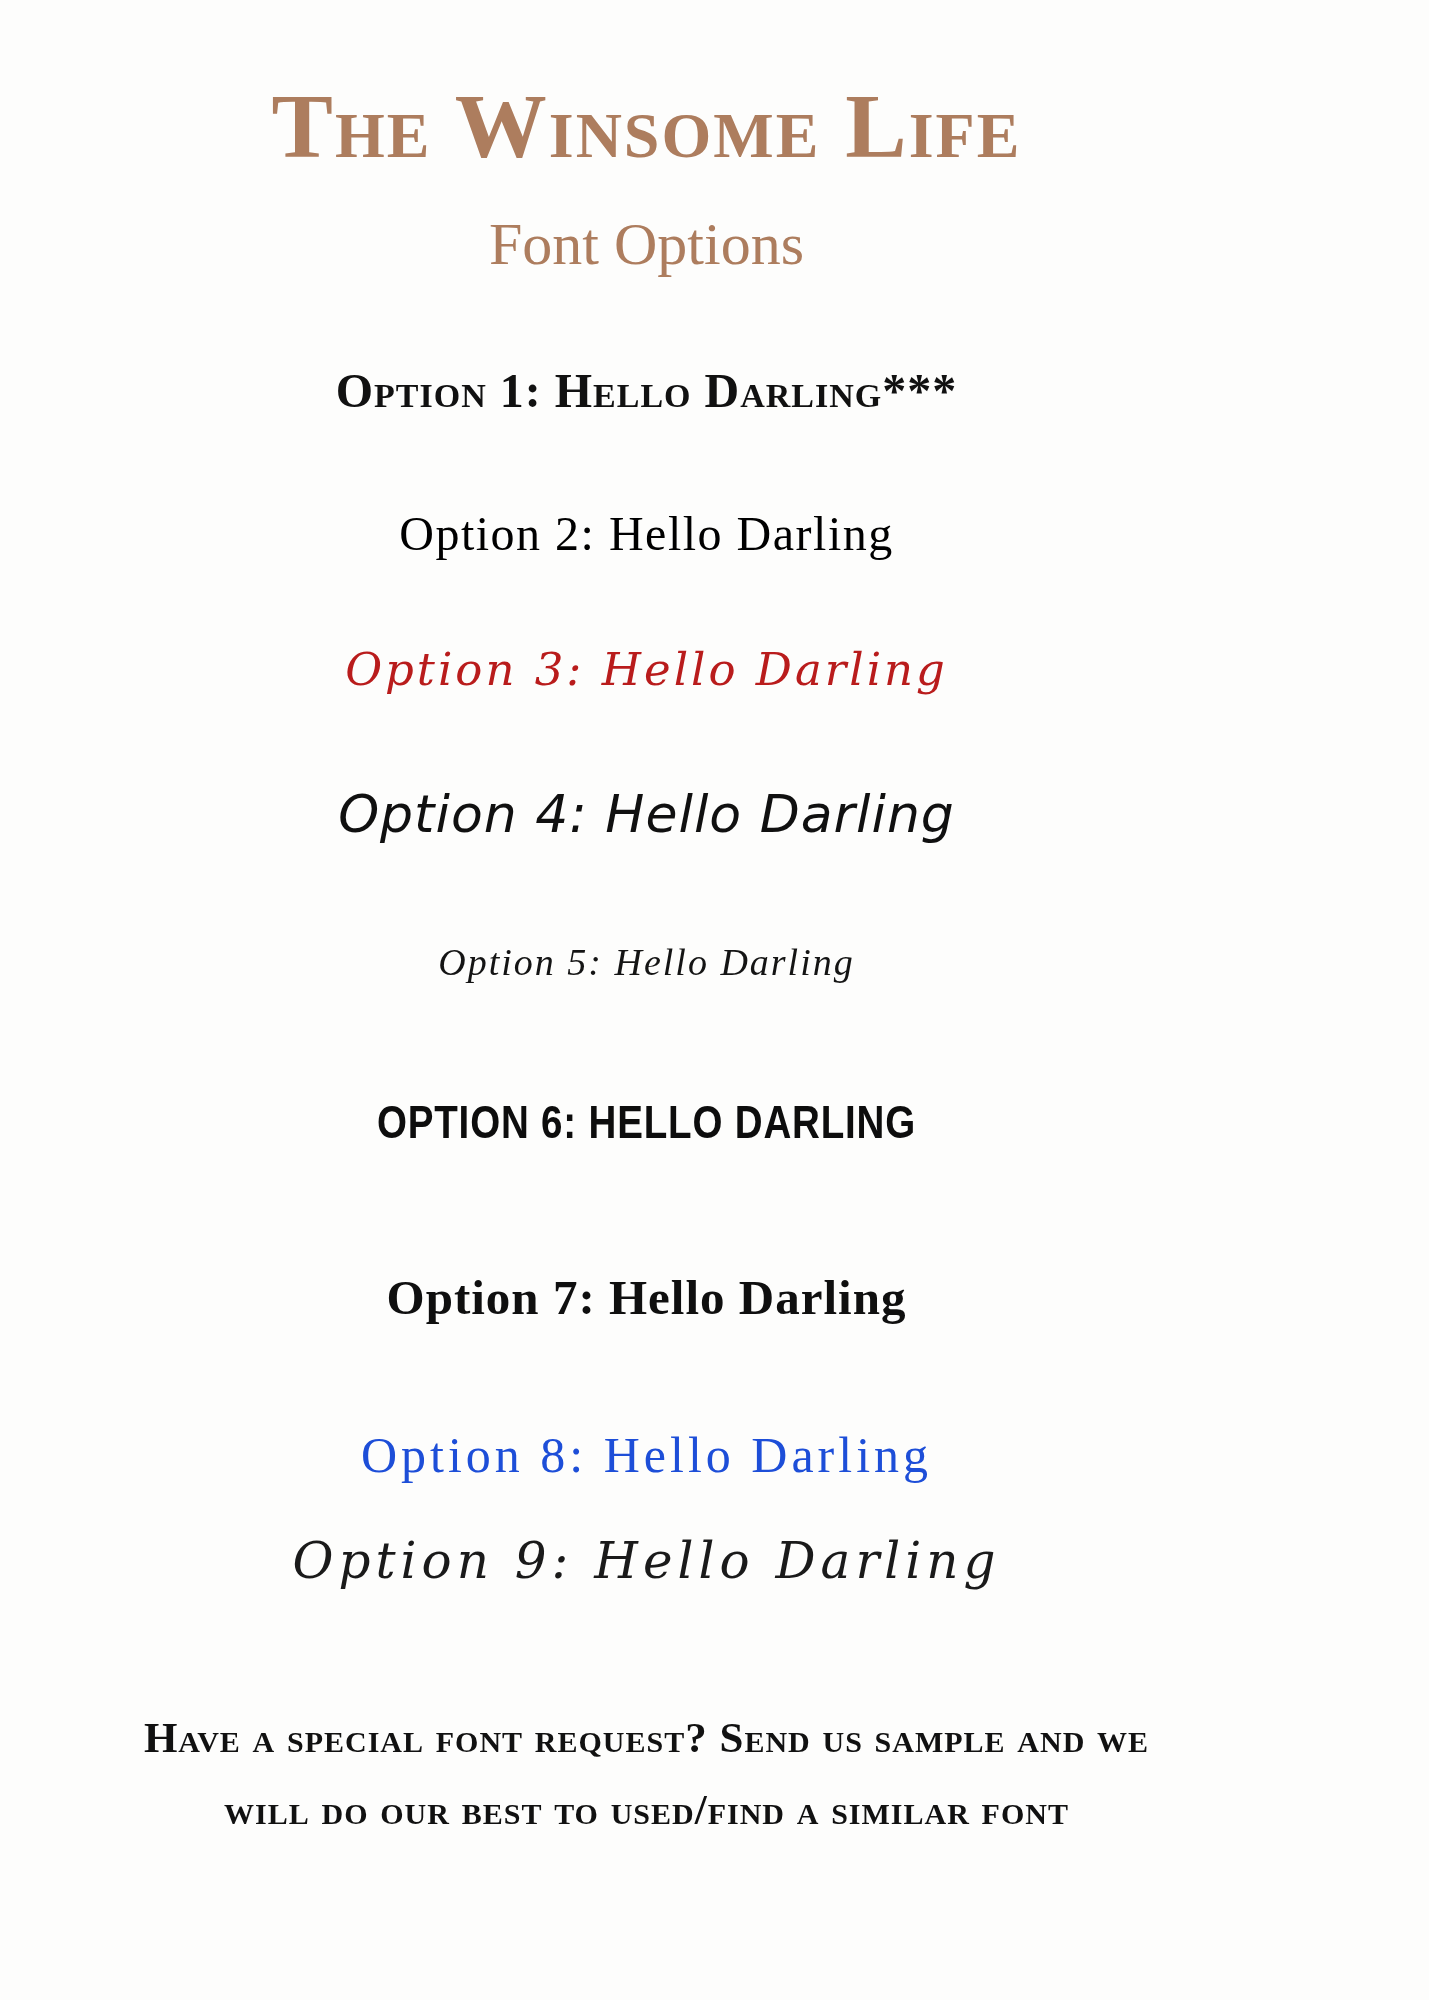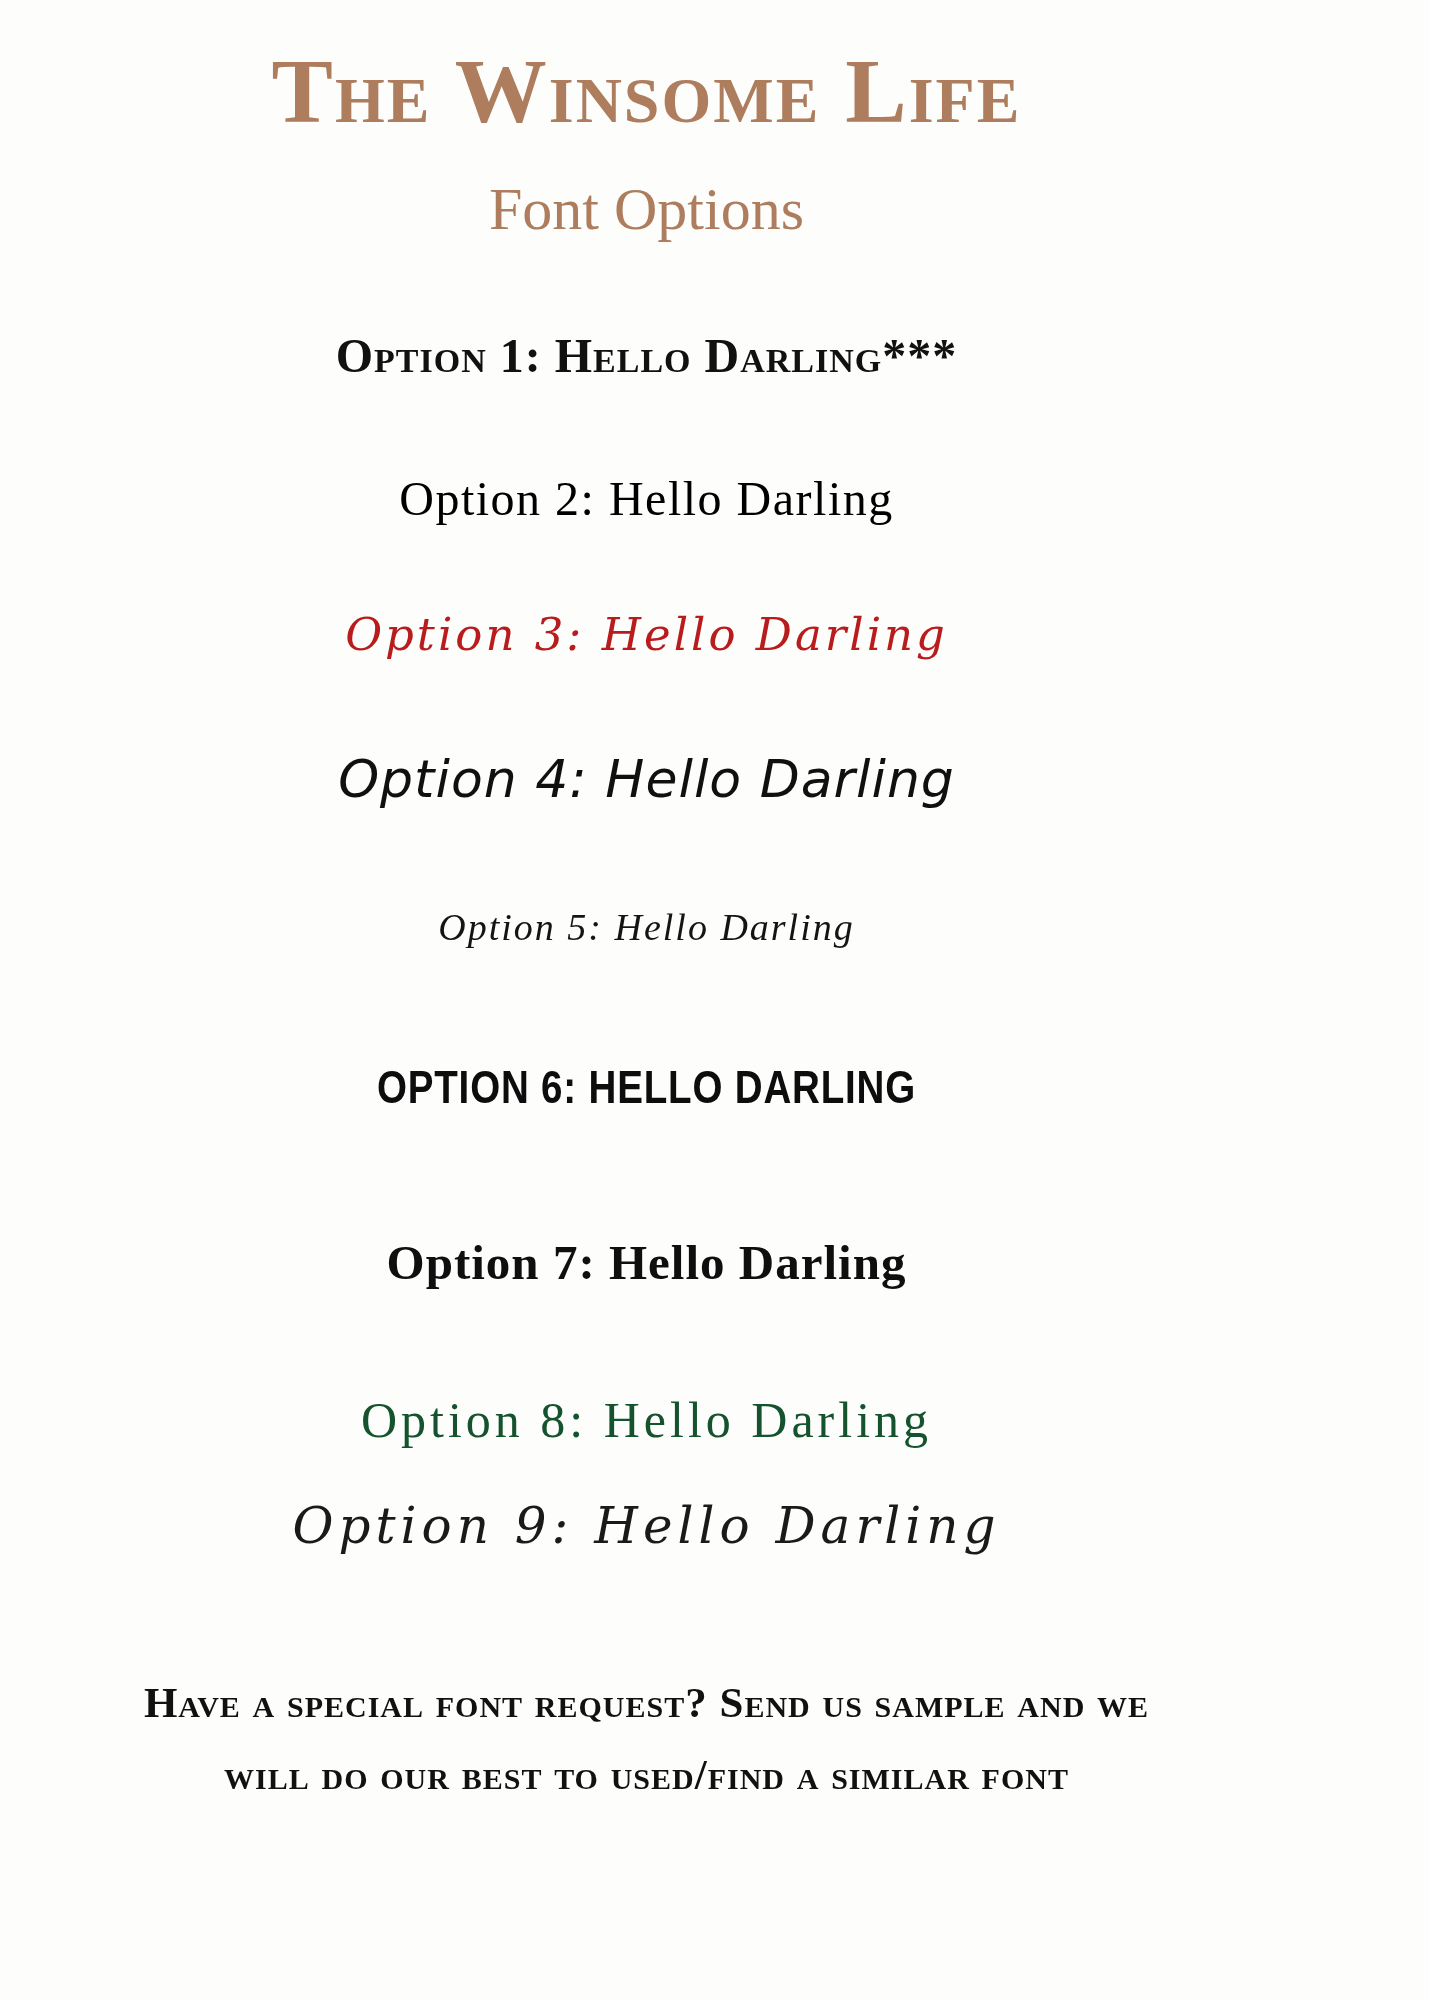--- a/index.html
+++ b/index.html
@@ -6,21 +6,21 @@
   html, body { width: 1429px; height: 2000px; }
   body {
     background: #fdfdfc;
     color: #161616;
     font-family: "Liberation Serif", serif;
     overflow: hidden;
   }
   .page {
     width: 1293px;
     height: 2000px;
-    padding-top: 43px;
+    padding-top: 78px;
     text-align: center;
   }
   .title {
     font-size: 92px;
     line-height: 1.05;
     font-weight: bold;
     font-variant: small-caps;
     letter-spacing: 2px;
     color: #ad7d5e;
   }
@@ -95,21 +95,21 @@
     font-size: 49px;
     font-weight: bold;
     letter-spacing: 1px;
     color: #0f0f0f;
   }
   .opt8 {
     margin-top: 100px;
     font-size: 50px;
     font-weight: normal;
     letter-spacing: 4px;
-    color: #14532d;
+    color: #1d4ed8;
   }
   .opt9 {
     margin-top: 48px;
     font-size: 50px;
     font-style: italic;
     font-family: "DejaVu Serif", serif;
     letter-spacing: 5px;
     color: #1a1a1a;
   }
   .footer {

